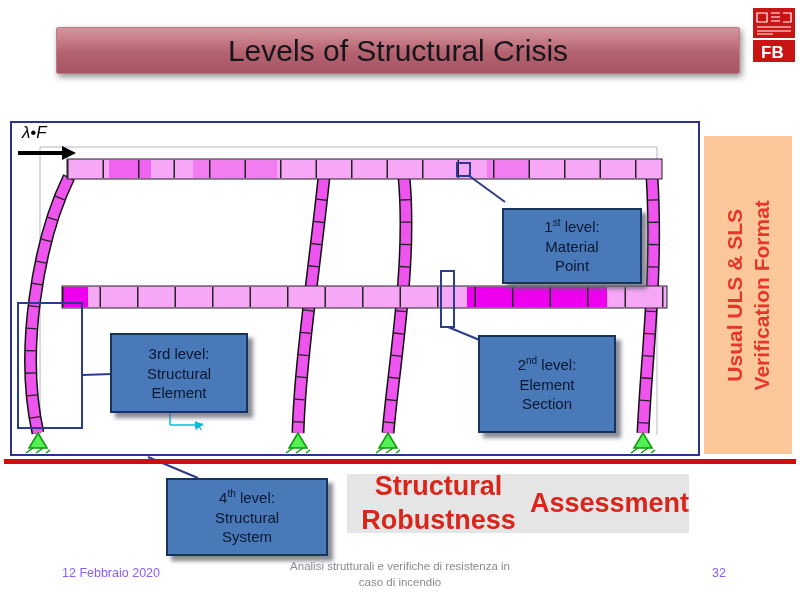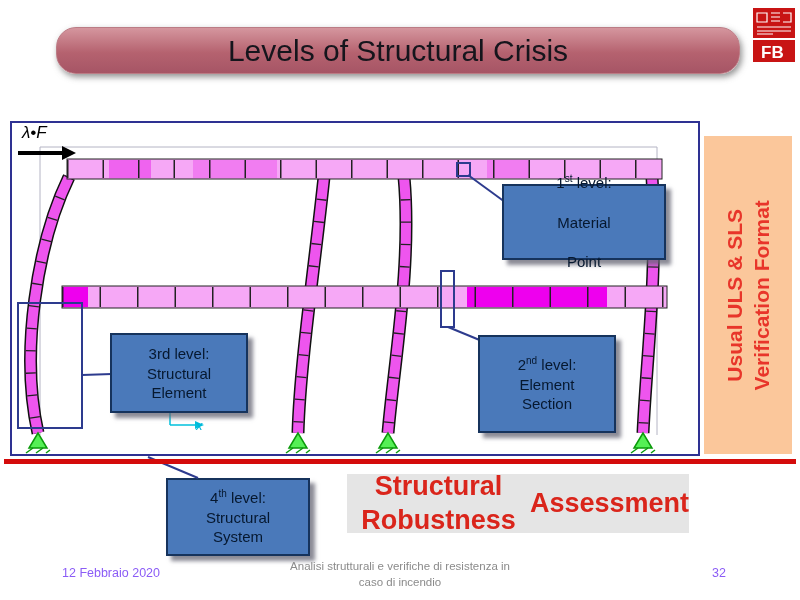--- a/index.html
+++ b/index.html
@@ -1,20 +1,20 @@
 <!DOCTYPE html>
 <html><head>
 <meta charset="utf-8">
 <style>
   html,body{margin:0;padding:0;}
   body{width:800px;height:600px;position:relative;background:#ffffff;
        font-family:"Liberation Sans",sans-serif;overflow:hidden;}
   .abs{position:absolute;}
 
-  .title-banner{left:56px;top:27px;width:682px;height:45px;border-radius:20px;
+  .title-banner{left:56px;top:27px;width:682px;height:45px;border-radius:2px;
     background:linear-gradient(180deg,#d5969e 0%,#b5626f 55%,#a65565 100%);
     box-shadow:2px 3px 6px rgba(110,110,110,.75);border:1px solid #bb7c85;
     display:flex;align-items:center;justify-content:center;}
   .title-banner span{font-size:30px;color:#15151c;}
 
   .diagram-frame{left:10px;top:121px;width:690px;height:335px;
     border:2px solid #2e3192;box-sizing:border-box;background:#fff;}
 
   .lambda-label{left:22px;top:123px;font-size:17px;font-weight:normal;
     font-style:italic;color:#000;}
@@ -128,39 +128,39 @@
       <path d="M158,302 H184" fill="none"></path>
       <polygon points="183,298 192,302 183,306" stroke="none"></polygon>
     </g>
   </svg>
 </div>
 
 <div class="abs lambda-label">λ•F</div>
 
 <div class="abs axis-x-label">x</div>
 
-<div class="abs callout" style="left:502px;top:184px;width:164px;height:76px;gap:20px;">
+<div class="abs callout" style="left:502px;top:208px;width:140px;height:76px;">
   <div><span>1</span><sup>st</sup><span> level:</span></div>
   <div>Material</div>
   <div>Point</div>
 </div>
 
 <div class="abs callout" style="left:478px;top:335px;width:138px;height:98px;">
   <div><span>2</span><sup>nd</sup><span> level:</span></div>
   <div>Element</div>
   <div>Section</div>
 </div>
 
 <div class="abs callout" style="left:110px;top:333px;width:138px;height:80px;">
   <div><span>3rd</span><sup></sup><span> level:</span></div>
   <div>Structural</div>
   <div>Element</div>
 </div>
 
-<div class="abs callout" style="left:166px;top:478px;width:144px;height:78px;">
+<div class="abs callout" style="left:166px;top:478px;width:162px;height:78px;">
   <div><span>4</span><sup>th</sup><span> level:</span></div>
   <div>Structural</div>
   <div>System</div>
 </div>
 
 <svg class="abs" style="left:140px;top:455px;" width="70" height="26">
   <line x1="8" y1="2" x2="58" y2="23" stroke="#2d3b8e" stroke-width="2"></line>
 </svg>
 
 <div class="abs side-banner">

